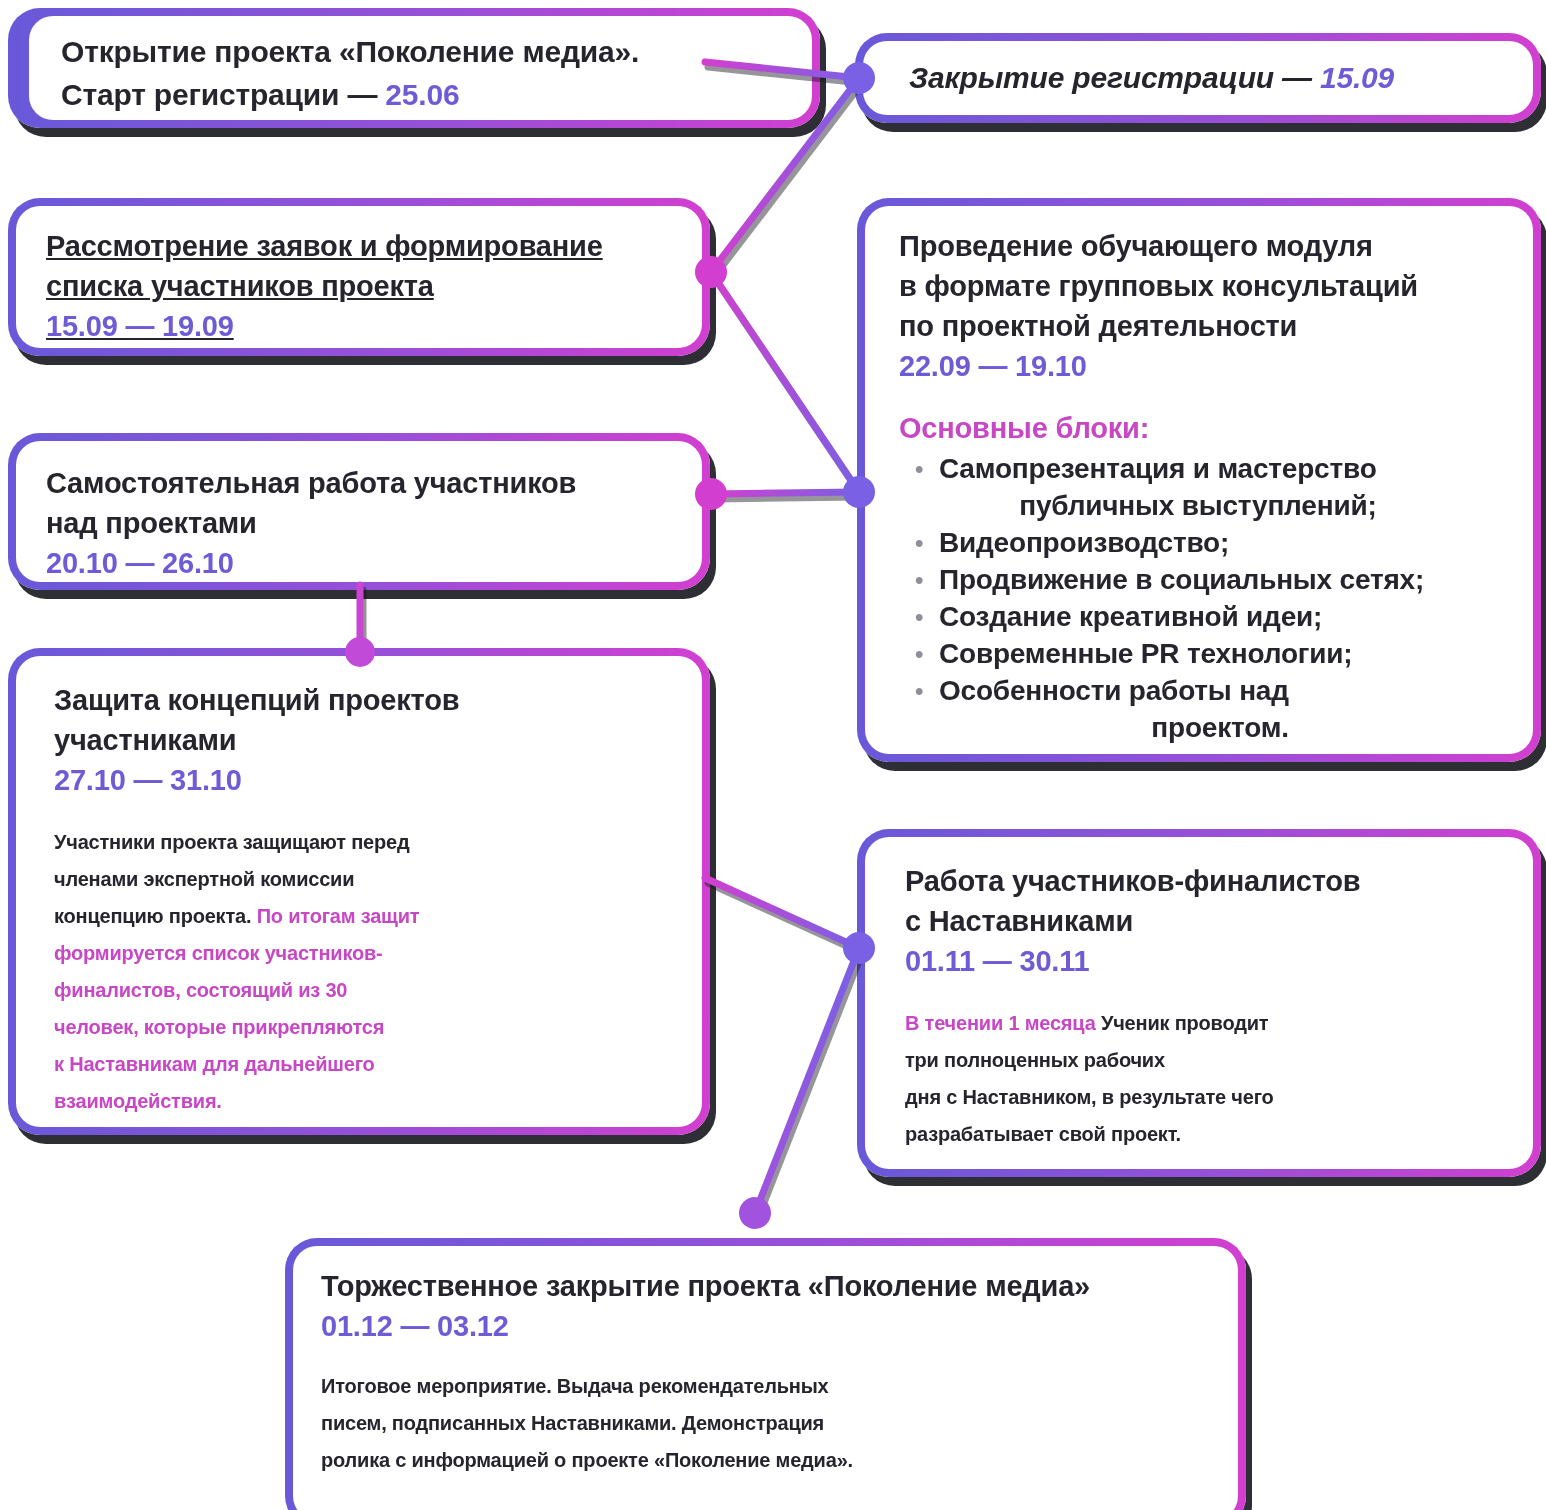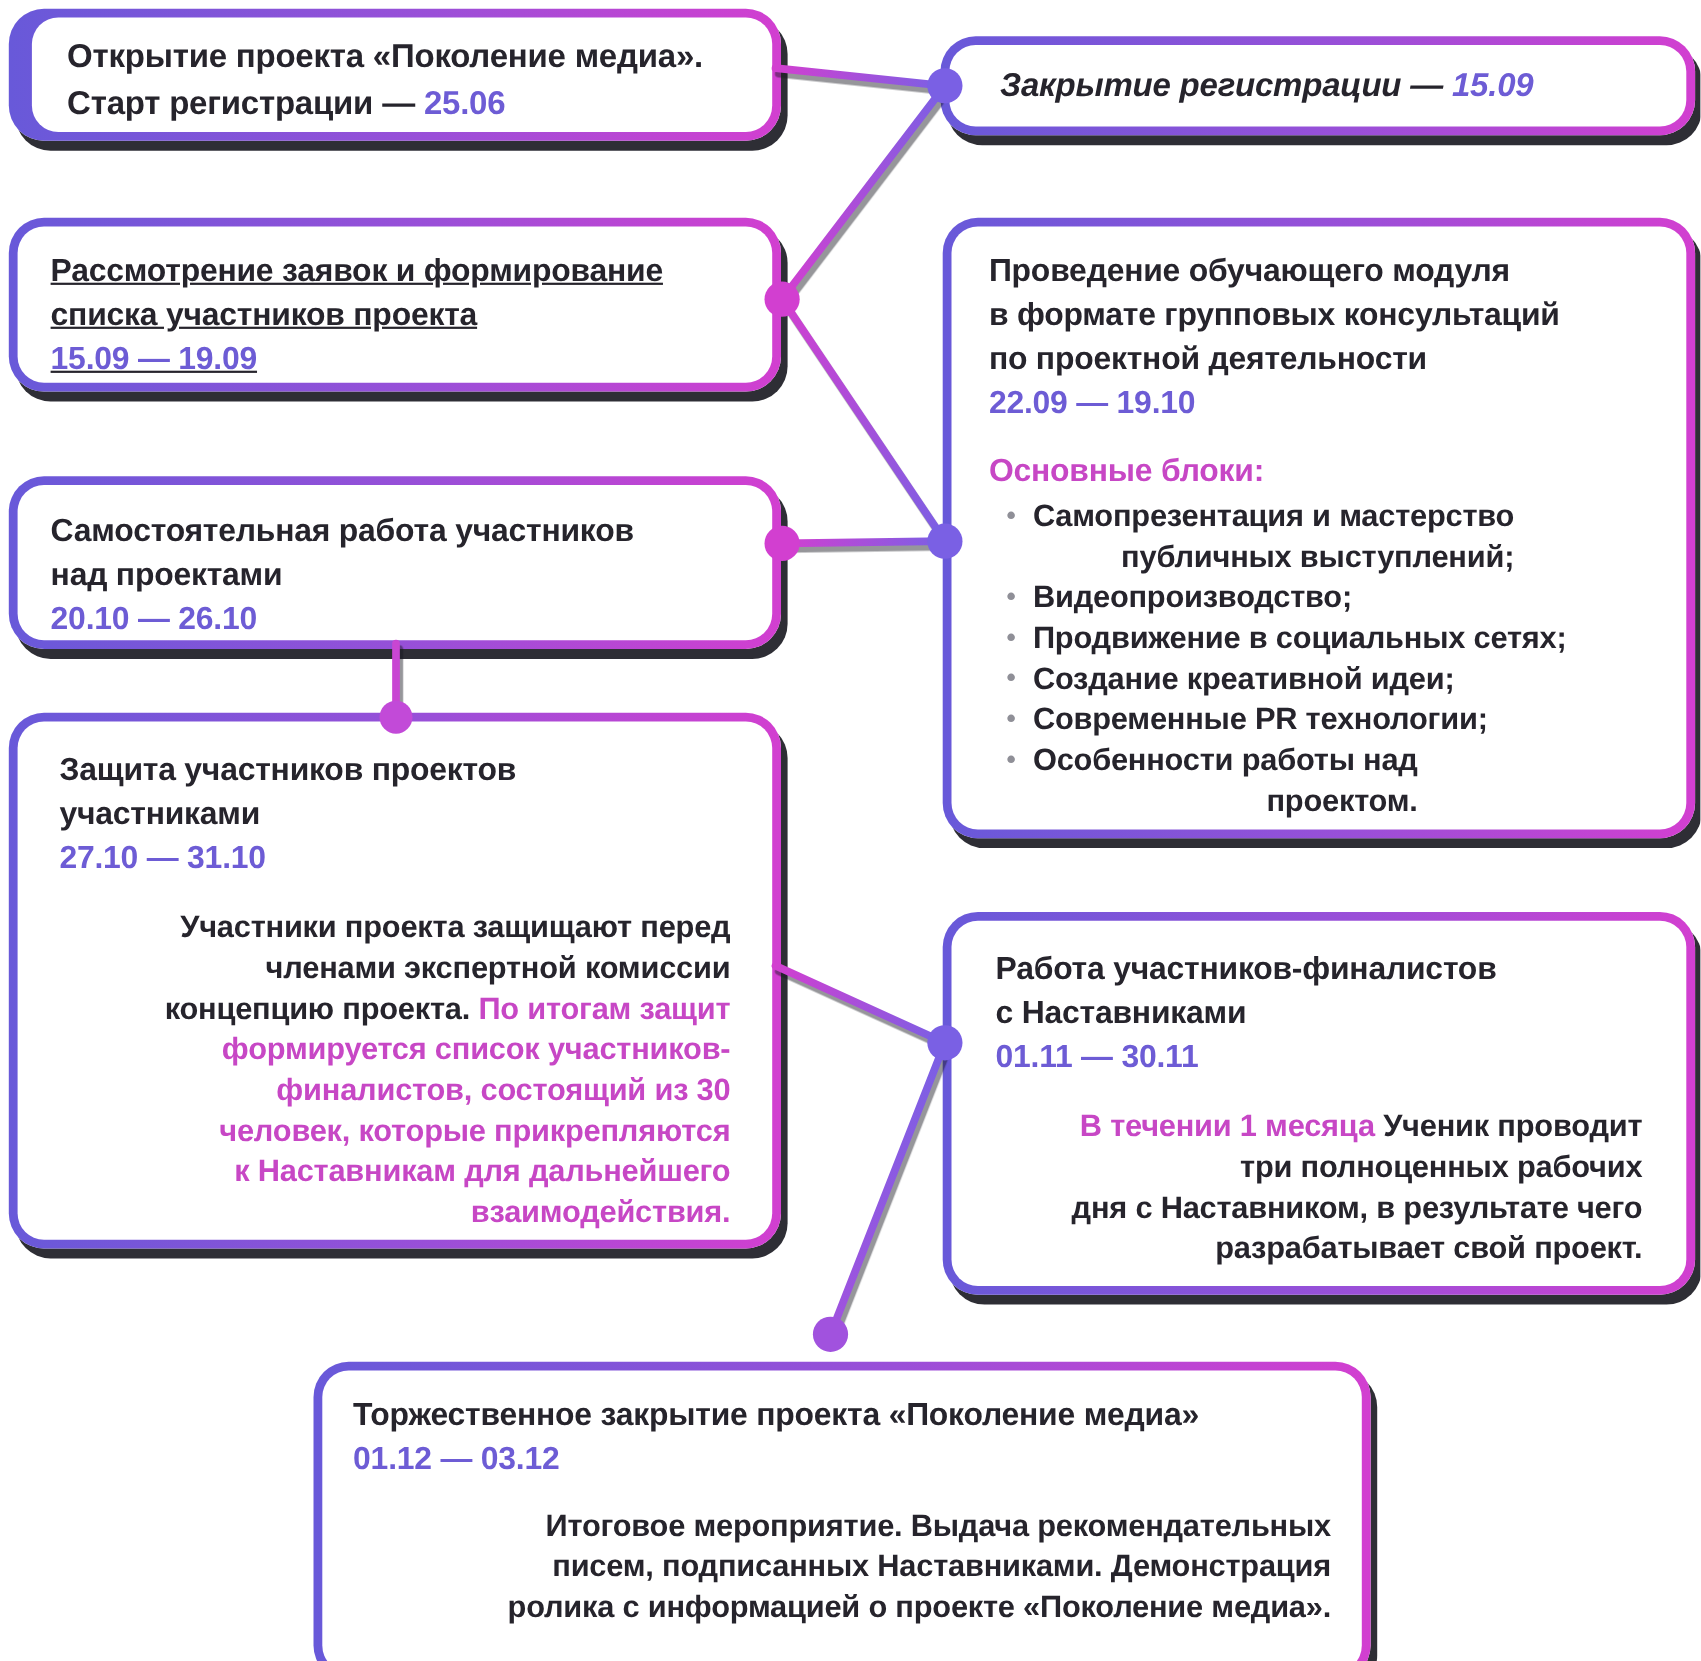--- a/index.html
+++ b/index.html
@@ -38,21 +38,21 @@
   .card-inner {
     background: #ffffff;
     border-radius: 24px;
     width: 100%;
     height: 100%;
     box-sizing: border-box;
     padding: 18px 30px;
     overflow: hidden;
   }
 
-  #c1 { left: 8px;   top: 8px;    width: 702px; height: 120px; padding-left: 21px; }
+  #c1 { left: 8px;   top: 8px;    width: 812px; height: 120px; padding-left: 21px; }
   #c2 { left: 855px;  top: 33px;   width: 686px; height: 90px;  }
   #c3 { left: 8px;   top: 198px;  width: 702px; height: 158px; text-decoration: underline; }
   #c4 { left: 857px;  top: 198px;  width: 684px; height: 564px; }
   #c5 { left: 8px;   top: 433px;  width: 702px; height: 157px; }
   #c6 { left: 8px;   top: 648px;  width: 702px; height: 487px; }
   #c6b{ left: 857px;  top: 812px;  width: 684px; height: 348px; margin-top: 17px; }
   #c8 { left: 285px; top: 1210px; width: 961px; height: 290px; margin-top: 28px; }
 
   #c1 .card-inner { padding: 14px 32px; }
   #c2 .card-inner { display: flex; align-items: center; padding: 0 0 0 46px; }
@@ -65,25 +65,24 @@
 
   .h { font-size: 29px; line-height: 40px; color: #26242c; }
   #c1 .h { line-height: 43px; font-size: 30px; }
   #c2 .h { font-size: 30px; font-style: italic; }
 
   .date { color: #6d5cd5; font-weight: 700; }
   .pink { color: #c747c5; font-weight: 700; }
 
   .para {
     margin: 24px 0 0 0;
-    font-size: 28px;
+    font-size: 20px;
     line-height: 37px;
     white-space: pre-line;
     color: #26242c;
-    text-align: right;
   }
   #c8 .para { margin-top: 22px; }
 
   .blocks-heading {
     margin-top: 22px;
     font-size: 29px;
     line-height: 40px;
     color: #c747c5;
   }
   .bullets { margin-top: 2px; }
@@ -213,21 +212,21 @@
   <div class="card" id="c5">
     <div class="card-inner">
       <div class="h">Самостоятельная работа участников</div>
       <div class="h">над проектами</div>
       <div class="h date">20.10 — 26.10</div>
     </div>
   </div>
 
   <div class="card" id="c6">
     <div class="card-inner">
-      <div class="h">Защита участников проектов</div>
+      <div class="h">Защита концепций проектов</div>
       <div class="h">участниками</div>
       <div class="h date">27.10 — 31.10</div>
       <p class="para"><span>Участники проекта защищают перед
 членами экспертной комиссии
 концепцию проекта. </span><span class="pink">По итогам защит
 формируется список участников-
 финалистов, состоящий из 30
 человек, которые прикрепляются
 к Наставникам для дальнейшего
 взаимодействия.</span></p>

